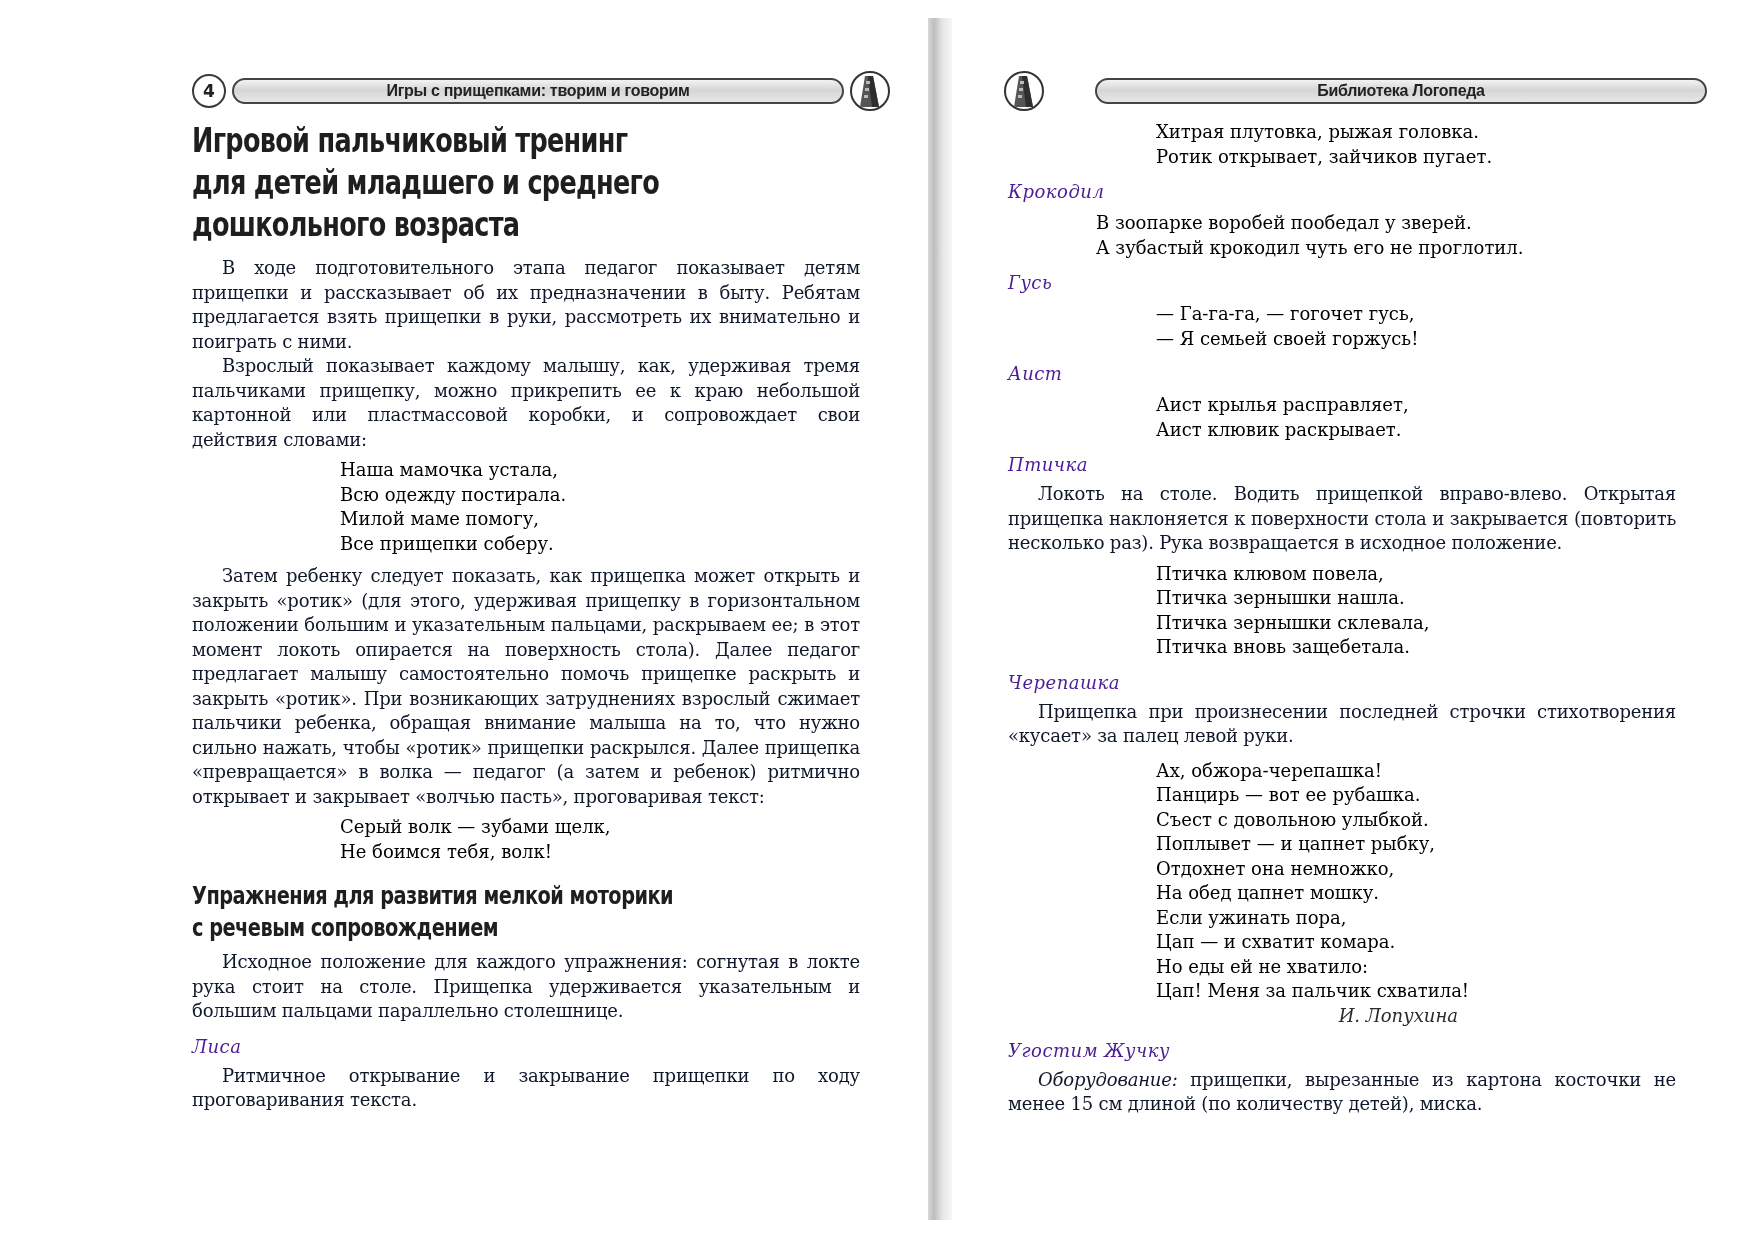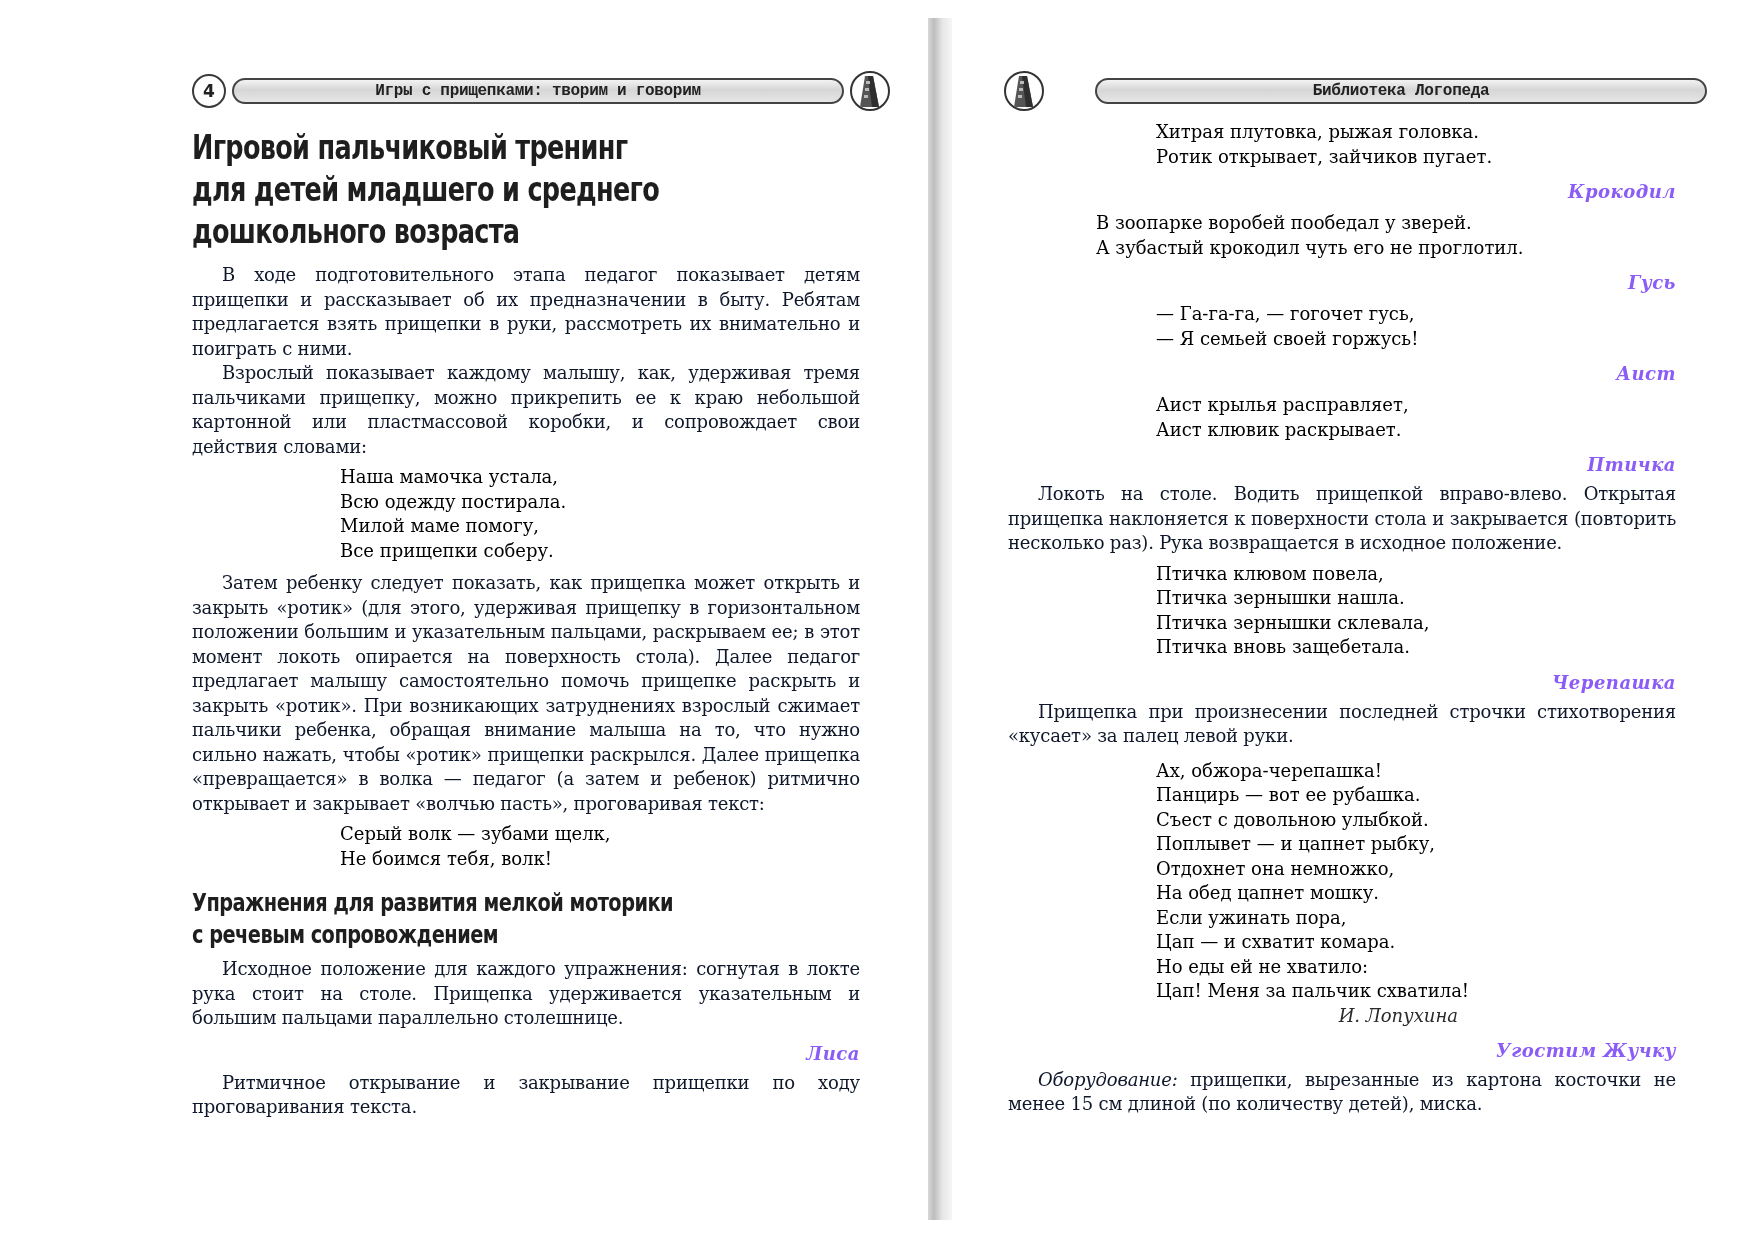--- a/index.html
+++ b/index.html
@@ -21,39 +21,39 @@
     .pnum {
       width: 34px; height: 34px; border: 2px solid #3a3a3a; border-radius: 50%;
       display: flex; align-items: center; justify-content: center;
       font-family: "DejaVu Sans", sans-serif; font-weight: bold; font-size: 17px; color: #222;
       box-sizing: border-box; flex: none;
     }
     .pill {
       height: 26px; border: 2px solid #444; border-radius: 14px;
       background: linear-gradient(to bottom, #f3f3f3 0%, #d6d6d6 45%, #e6e6e6 100%);
       display: flex; align-items: center; justify-content: center;
-      font-family: Liberation Mono, monospace; font-weight: bold;
+      font-family: Liberation Sans, sans-serif; font-weight: bold;
       font-size: 16px; color: #222; letter-spacing: -0.3px; box-sizing: border-box; flex: none;
     }
     .logo {
       width: 40px; height: 40px; border: 2.5px solid #333; border-radius: 50%;
       box-sizing: border-box; position: relative; overflow: hidden; flex: none; background: #fff;
     }
     .logo svg { position: absolute; left: 0; top: 0; }
 
     
     .left .hdr { left: 192px; }
     .left .hdr .pill { width: 612px; margin-left: 6px; }
     .left .hdr .logo { margin-left: 6px; }
     .right .hdr { left: 52px; gap: 45px; }
     .right .hdr .logo { margin-right: 6px; }
     .right .hdr .pill { width: 612px; margin-right: 6px; }
 
     .col { position: absolute; }
-    .left .col { left: 192px; width: 668px; top: 127px; }
+    .left .col { left: 192px; width: 668px; top: 120px; }
     .right .col { left: 56px; width: 668px; top: 120px; }
 
     h1.title {
       margin: 0 0 10px 0;
       font-family: "DejaVu Sans Condensed", "DejaVu Sans", sans-serif; font-weight: bold;
       font-size: 33px; line-height: 42px; color: #1e1e1e; letter-spacing: -0.8px;
       transform: scaleX(0.86); transform-origin: left;
       width: 780px;
     }
     h2.title2 {
@@ -62,22 +62,22 @@
       font-size: 25px; line-height: 32px; color: #1e1e1e; letter-spacing: -0.6px;
       transform: scaleX(0.86); transform-origin: left; width: 780px;
     }
     p.para {
       margin: 0; font-size: 18px; line-height: 24.5px; text-align: justify;
       text-indent: 30px; color: #0f172a; letter-spacing: -0.2px;
     }
     .verse { margin: 6px 0 8px 148px; font-size: 18px; line-height: 24.5px; color: #000000; }
     .verse div { white-space: nowrap; }
     .sub {
-      text-align: right; font-style: italic; font-weight: bold; font-size: 18px;
-      line-height: 26px; margin: 10px 0 4px 0; color: #8b5cf6; letter-spacing: 0.5px;
+      text-align: left; font-style: italic; font-weight: normal; font-size: 18px;
+      line-height: 26px; margin: 10px 0 4px 0; color: #4c1d95; letter-spacing: 0.5px;
     }
     .author { text-align: right; font-style: italic; font-size: 18px; line-height: 24px; margin-right: 218px; }
     .it { font-style: italic; }
   </style>
 </head>
 <body>
 
 <div class="spine"></div>
 
 <div class="page left">

